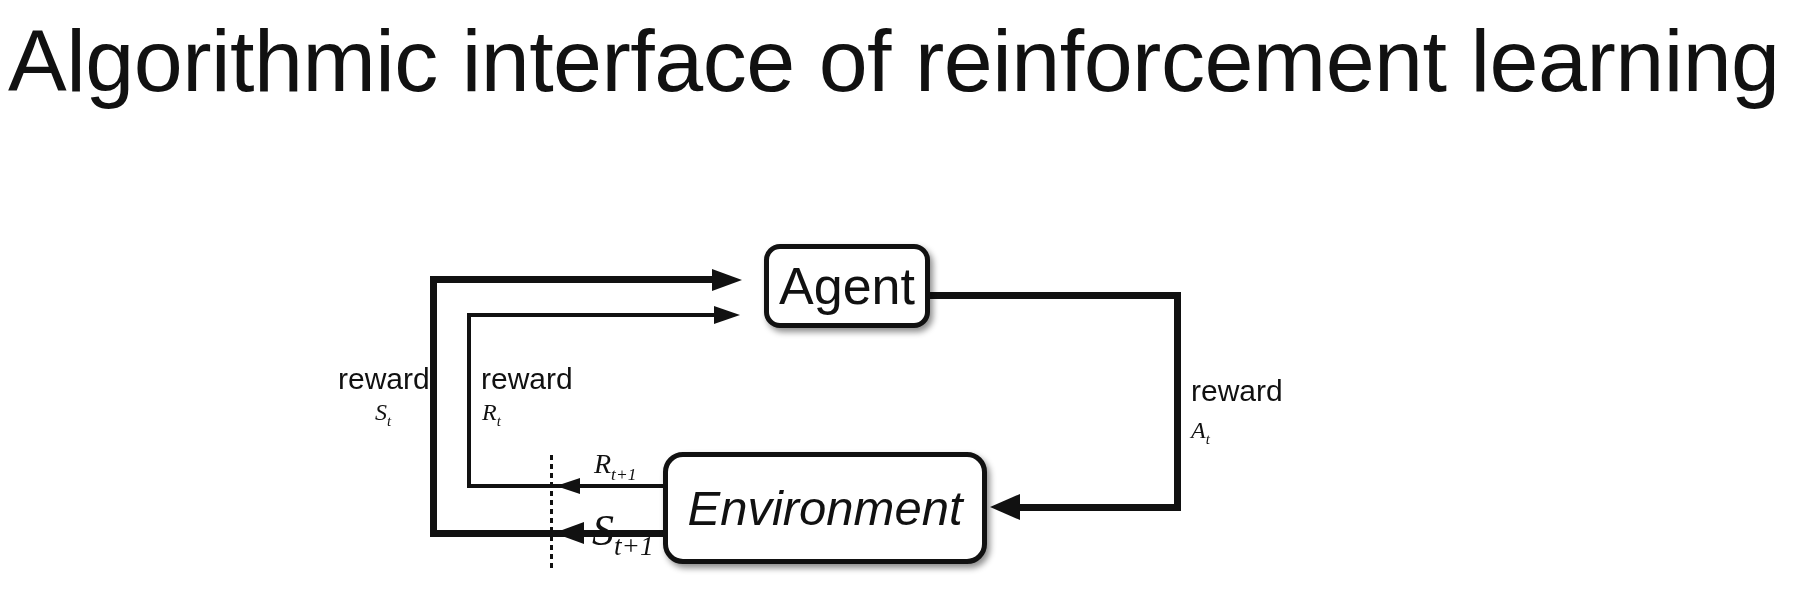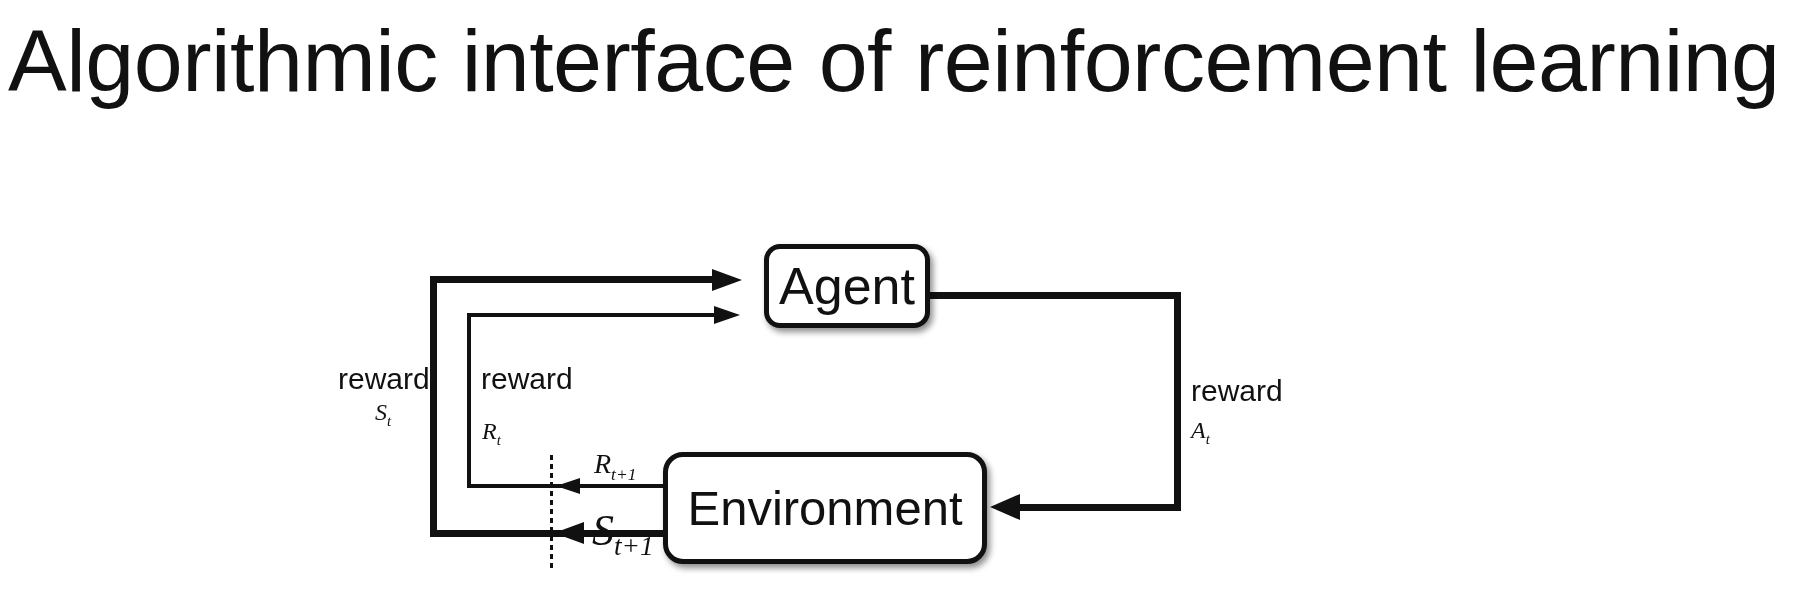--- a/index.html
+++ b/index.html
@@ -31,21 +31,21 @@
   .arrow.left.mid { border-top: 11px solid transparent; border-bottom: 11px solid transparent; border-right: 30px solid #111; }
 
   .node {
     position: absolute; box-sizing: border-box;
     background: #ffffff; border: 5px solid #111111;
     display: flex; align-items: center; justify-content: center;
     box-shadow: 3px 4px 6px rgba(0,0,0,0.45);
     color: #111111;
   }
   .node.agent { left: 764px; top: 244px; width: 166px; height: 84px; border-radius: 16px; font-size: 52px; justify-content: center; }
-  .node.environment { left: 663px; top: 452px; width: 324px; height: 112px; border-radius: 20px; font-size: 49px; }
+  .node.environment { left: 663px; top: 452px; width: 324px; height: 112px; border-radius: 20px; font-size: 49px; font-style: italic; }
 
   .lbl-sans { position: absolute; font-size: 30px; color: #111111; line-height: 1.1; }
   .lbl-math {
     position: absolute; font-family: "Liberation Serif", serif;
     font-style: italic; font-size: 24px; color: #111111; line-height: 1.1;
   }
   .lbl-math sub, .lbl-sans sub { font-size: 62%; line-height: 0; font-style: italic; }
   .ctr { text-align: center; }
 </style>
 </head>
@@ -80,21 +80,21 @@
       <span>Agent</span>
     </div>
     <div class="node environment">
       <span>Environment</span>
     </div>
 
     <div class="lbl-sans ctr" style="left:338px; top:362px; width:90px;">reward</div>
     <div class="lbl-math ctr" style="left:338px; top:399px; width:90px;"><span>S</span><sub>t</sub></div>
 
     <div class="lbl-sans" style="left:481px; top:362px;text-align:right;">reward</div>
-    <div class="lbl-math" style="left:482px; top:399px;margin-top:19px;"><span>R</span><sub>t</sub></div>
+    <div class="lbl-math" style="left:482px; top:399px;"><span>R</span><sub>t</sub></div>
 
     <div class="lbl-sans" style="left:1191px; top:374px;">reward</div>
     <div class="lbl-math" style="left:1191px; top:417px;"><span>A</span><sub>t</sub></div>
 
     <div class="lbl-math" style="left:594px; top:449px; font-size:28px;"><span>R</span><sub>t+1</sub></div>
     <div class="lbl-math" style="left:592px; top:495px; font-size:44px;margin-top:12px;"><span>S</span><sub>t+1</sub></div>
 
   </div>
 </div>
 

